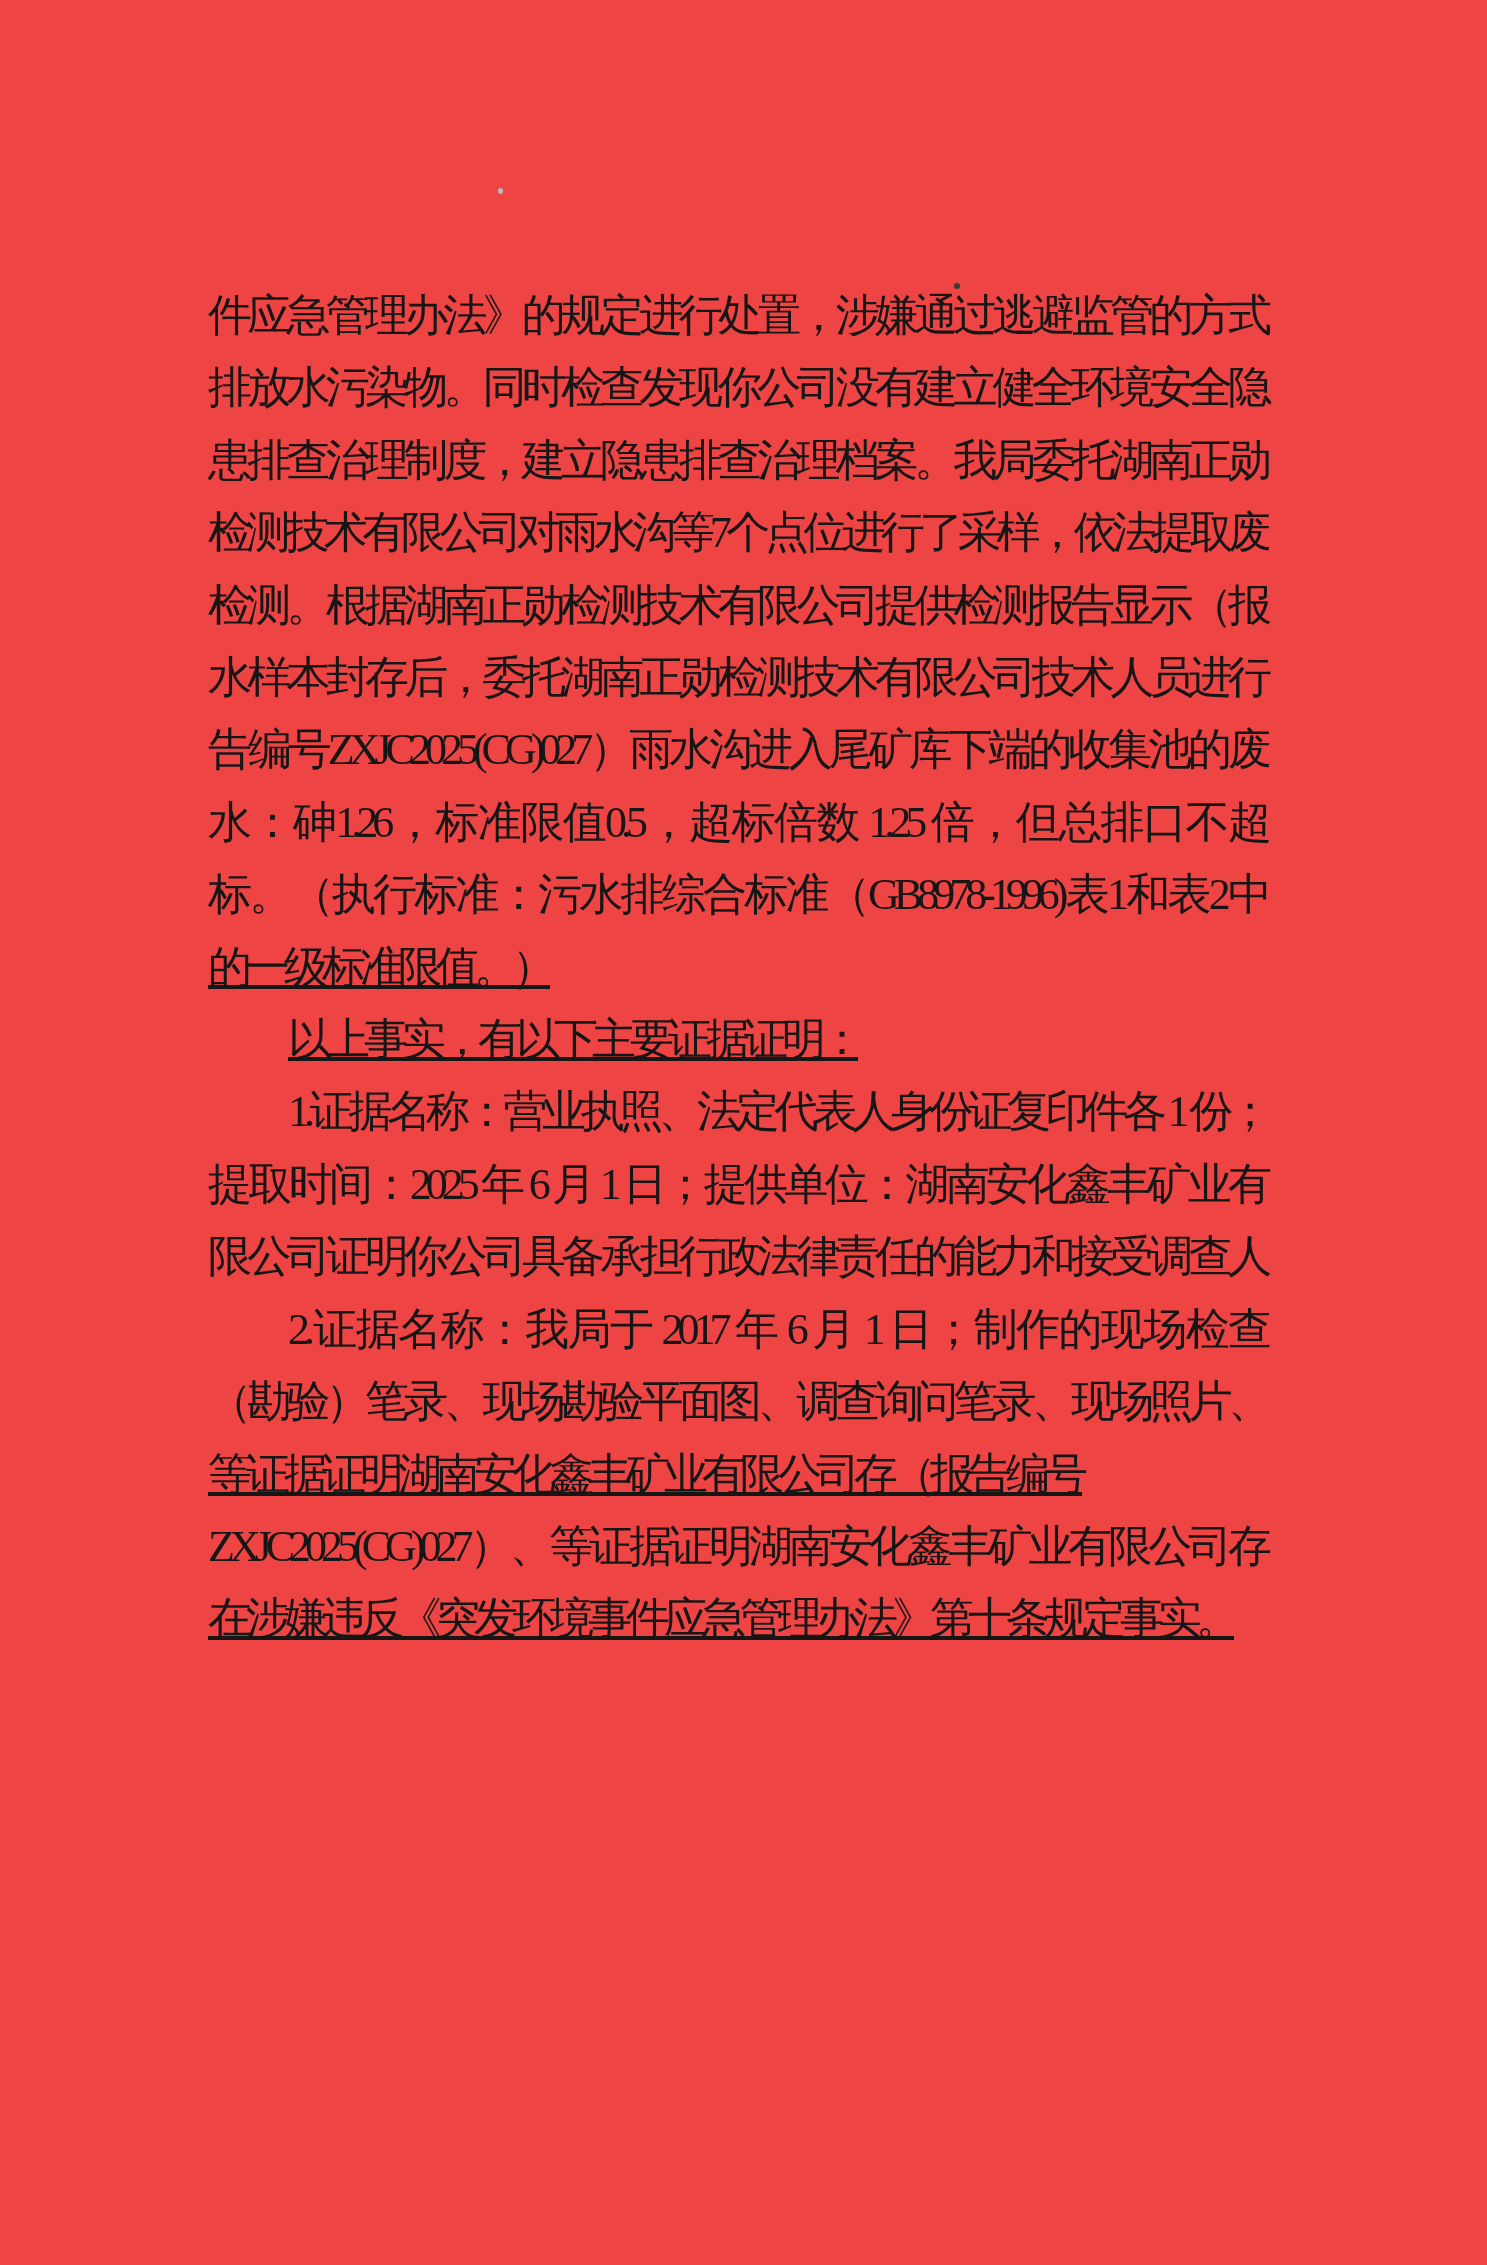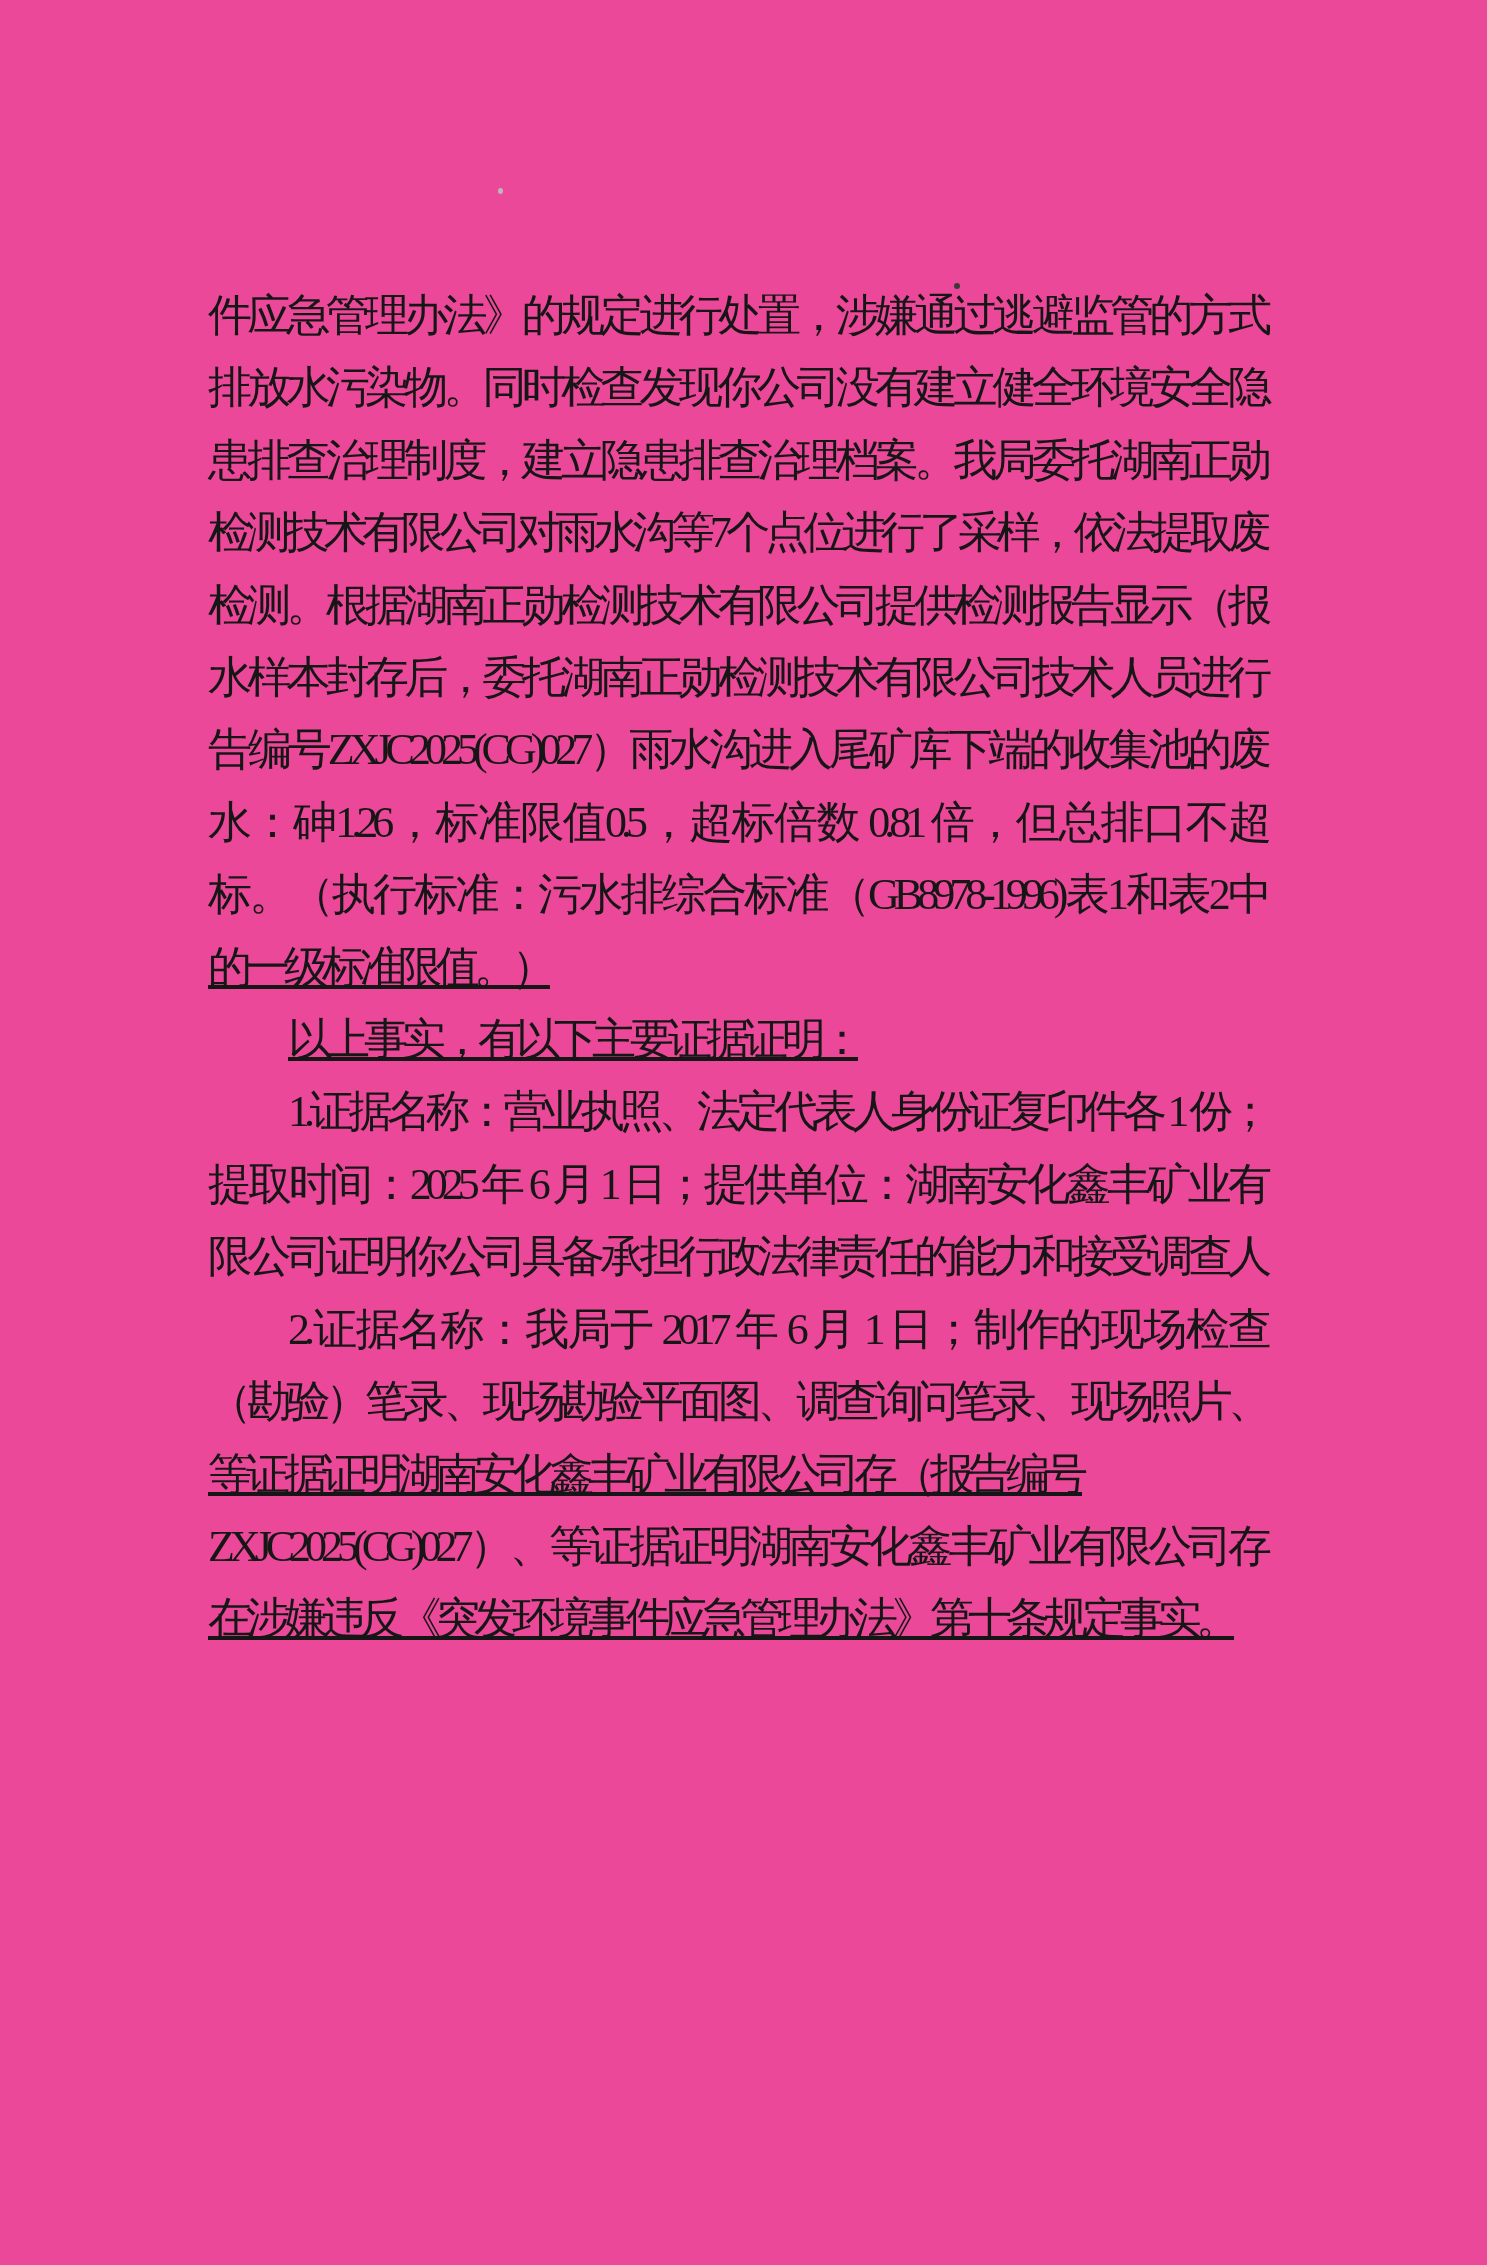--- a/index.html
+++ b/index.html
@@ -4,21 +4,21 @@
 <style>
   html, body {
     margin: 0;
     padding: 0;
     background: #ffffff;
   }
   .page {
     position: relative;
     width: 1487px;
     height: 2265px;
-    background: #ec4899;
+    background: #ef4444;
     overflow: hidden;
     font-family: "Liberation Serif", serif;
   }
   .text-block {
     position: absolute;
     left: 208px;
     top: 280px;
     width: 1058px;
     font-size: 44px;
     line-height: 72.4px;
@@ -67,21 +67,21 @@
   <div class="speck speck-dark"></div>
 
   <div class="text-block">
     <div class="line">件应急管理办法》的规定进行处置，涉嫌通过逃避监管的方式</div>
     <div class="line">排放水污染物。同时检查发现你公司没有建立健全环境安全隐</div>
     <div class="line">患排查治理制度，建立隐患排查治理档案。我局委托湖南正勋</div>
     <div class="line">检测技术有限公司对雨水沟等7个点位进行了采样，依法提取废</div>
     <div class="line">检测。根据湖南正勋检测技术有限公司提供检测报告显示（报</div>
     <div class="line">水样本封存后，委托湖南正勋检测技术有限公司技术人员进行</div>
     <div class="line">告编号ZXJC2025(CG)027）雨水沟进入尾矿库下端的收集池的废</div>
-    <div class="line">水：砷1.26，标准限值0.5，超标倍数 0.81 倍，但总排口不超</div>
+    <div class="line">水：砷1.26，标准限值0.5，超标倍数 1.25 倍，但总排口不超</div>
     <div class="line">标。（执行标准：污水排综合标准（GB8978-1996)表1和表2中</div>
     <div class="line short">的一级标准限值。）</div>
     <div class="line short indent">以上事实，有以下主要证据证明：</div>
     <div class="line indent">1.证据名称：营业执照、法定代表人身份证复印件各 1 份；</div>
     <div class="line">提取时间：2025 年 6 月 1 日；提供单位：湖南安化鑫丰矿业有</div>
     <div class="line">限公司证明你公司具备承担行政法律责任的能力和接受调查人</div>
     <div class="line indent">2.证据名称：我局于 2017 年 6 月 1 日；制作的现场检查</div>
     <div class="line">（勘验）笔录、现场勘验平面图、调查询问笔录、现场照片、</div>
     <div class="line short">等证据证明湖南安化鑫丰矿业有限公司存（报告编号</div>
     <div class="line">ZXJC2025(CG)027）、等证据证明湖南安化鑫丰矿业有限公司存</div>

